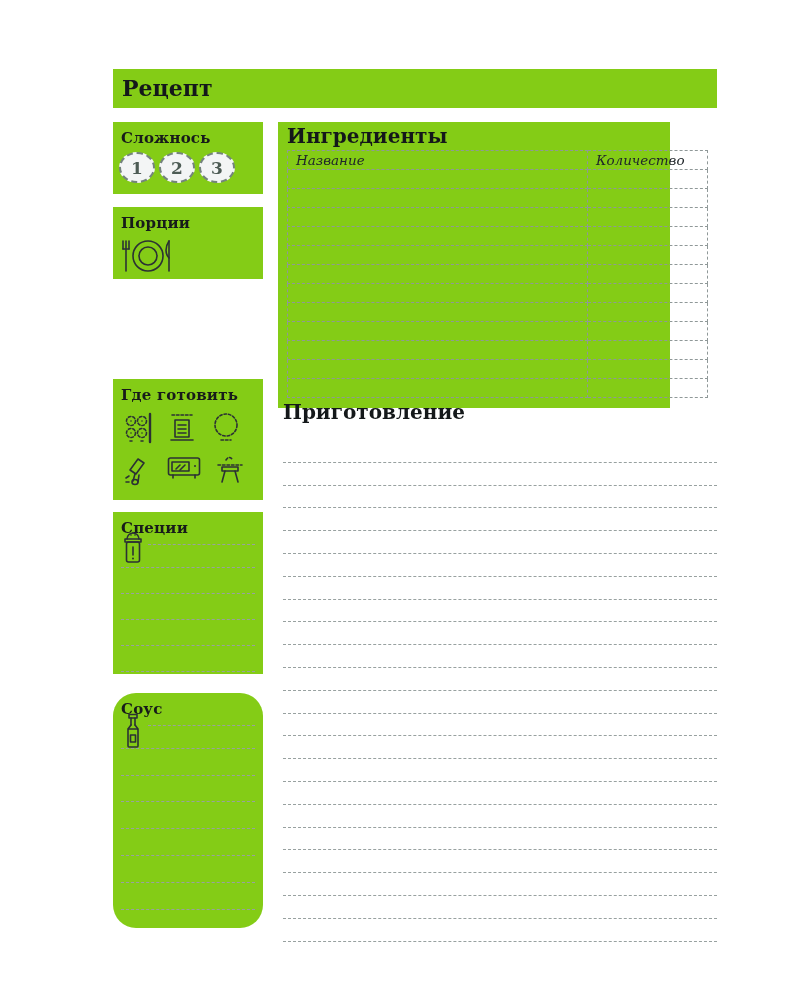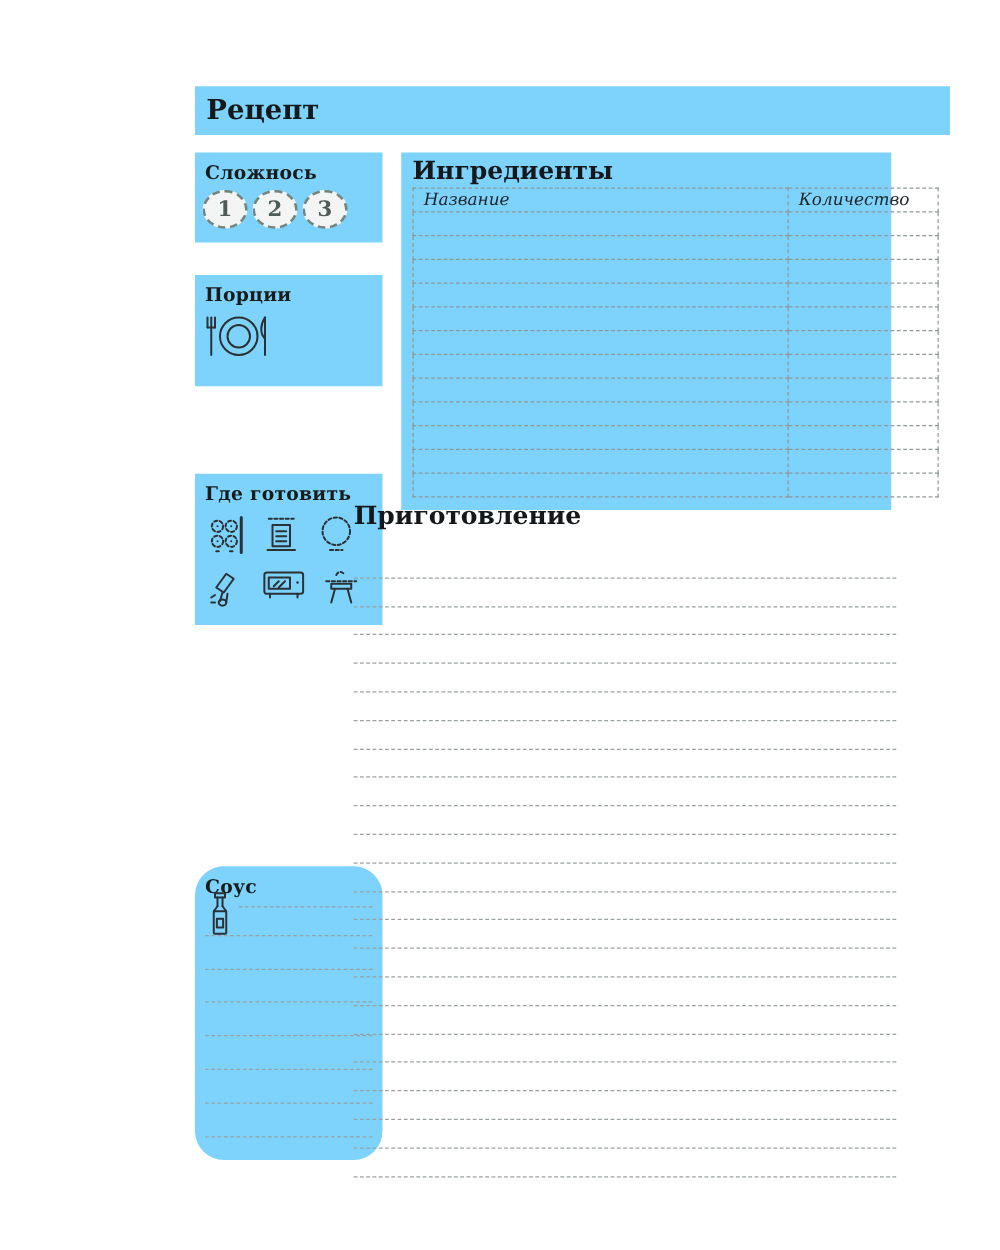--- a/index.html
+++ b/index.html
@@ -1,27 +1,27 @@
 <!DOCTYPE html>
 <html><head>
 <meta charset="utf-8">
 <style>
   html,body{margin:0;padding:0;background:#fff;}
   .sheet{position:relative;width:800px;height:1000px;background:#ffffff;
          font-family:"DejaVu Serif",serif;color:#1b1f1e;overflow:hidden;}
-  .panel{position:absolute;background:#7dd3fc;margin-left:43px;}
+  .panel{position:absolute;background:#84cc16;}
   .sec-label{font-weight:bold;font-size:15px;letter-spacing:.2px;padding:7px 0 0 8px;color:#171b1a;}
   .big-title{font-weight:bold;color:#14181a;}
   
   .hdr{left:113px;top:69px;width:604px;height:39px;}
   .hdr .big-title{font-size:22px;padding:6px 0 0 9px;}
   
   .sb{left:113px;width:150px;}
   .box-diff{top:122px;height:72px;}
-  .box-port{top:220px;height:89px;}
+  .box-port{top:207px;height:72px;}
   .box-time{top:293px;height:74px;}
   .box-where{top:379px;height:121px;}
   .box-spice{top:512px;height:162px;}
   .box-sauce{top:693px;height:235px;border-radius:23px;}
   .circles{display:flex;gap:4px;padding:5px 0 0 6px;}
   .circle{width:36px;height:31px;border:2px dashed #74847d;border-radius:50%;
           background:#f3f5f5;display:flex;align-items:center;justify-content:center;
           font-weight:bold;font-size:17px;color:#4d5c55;box-sizing:border-box;}
   .iconrow{padding:4px 0 0 7px;}
   .where-grid{display:flex;flex-wrap:wrap;gap:10px 14px;padding:8px 0 0 10px;width:136px;}
@@ -125,20 +125,42 @@
       </svg>
       <svg class="ic" width="30" height="32" viewBox="0 0 30 32">
         <path d="M11 6 q3 -5 7 0" class="dash"></path>
         <path d="M3 11 h24" class="dash"></path>
         <rect x="7" y="13" width="16" height="4"></rect>
         <path d="M10 17 l-3 11 M20 17 l3 11"></path>
       </svg>
     </div>
   </div>
 
+  <div class="panel sb box-spice">
+    <div class="sec-label">Специи</div>
+    <svg class="ic sideicon" style="left:7px;top:17px;" width="26" height="38" viewBox="0 0 26 38">
+      <path d="M7 10 a6 6 0 0 1 12 0"></path>
+      <circle cx="11" cy="6" r="0.8" class="dot"></circle>
+        <circle cx="15" cy="6" r="0.8" class="dot"></circle>
+        <circle cx="13" cy="3.5" r="0.8" class="dot"></circle>
+      <rect x="5" y="10" width="16" height="3"></rect>
+      <rect x="6.5" y="13" width="13" height="20" rx="2"></rect>
+      <path d="M13 18 v8"></path>
+        <circle cx="13" cy="29.5" r="1" class="dot"></circle>
+    </svg>
+    <div class="wline" style="left:35px;top:32px;width:107px;"></div>
+    <div class="linestack">
+
+    <div class="ln"></div>
+        <div class="ln"></div>
+        <div class="ln"></div>
+        <div class="ln"></div>
+        <div class="ln"></div>
+      </div>
+  </div>
 
   <div class="panel sb box-sauce">
     <div class="sec-label">Соус</div>
     <svg class="ic sideicon" style="left:9px;top:20px;" width="22" height="38" viewBox="0 0 22 38">
       <rect x="7" y="1.5" width="8" height="3.5"></rect>
       <path d="M9 5 v7 M13 5 v7"></path>
       <path d="M9 12 L6 16 M13 12 L16 16"></path>
       <rect x="6" y="16" width="10" height="18" rx="1"></rect>
       <rect x="8.5" y="22" width="5" height="7"></rect>
     </svg>

